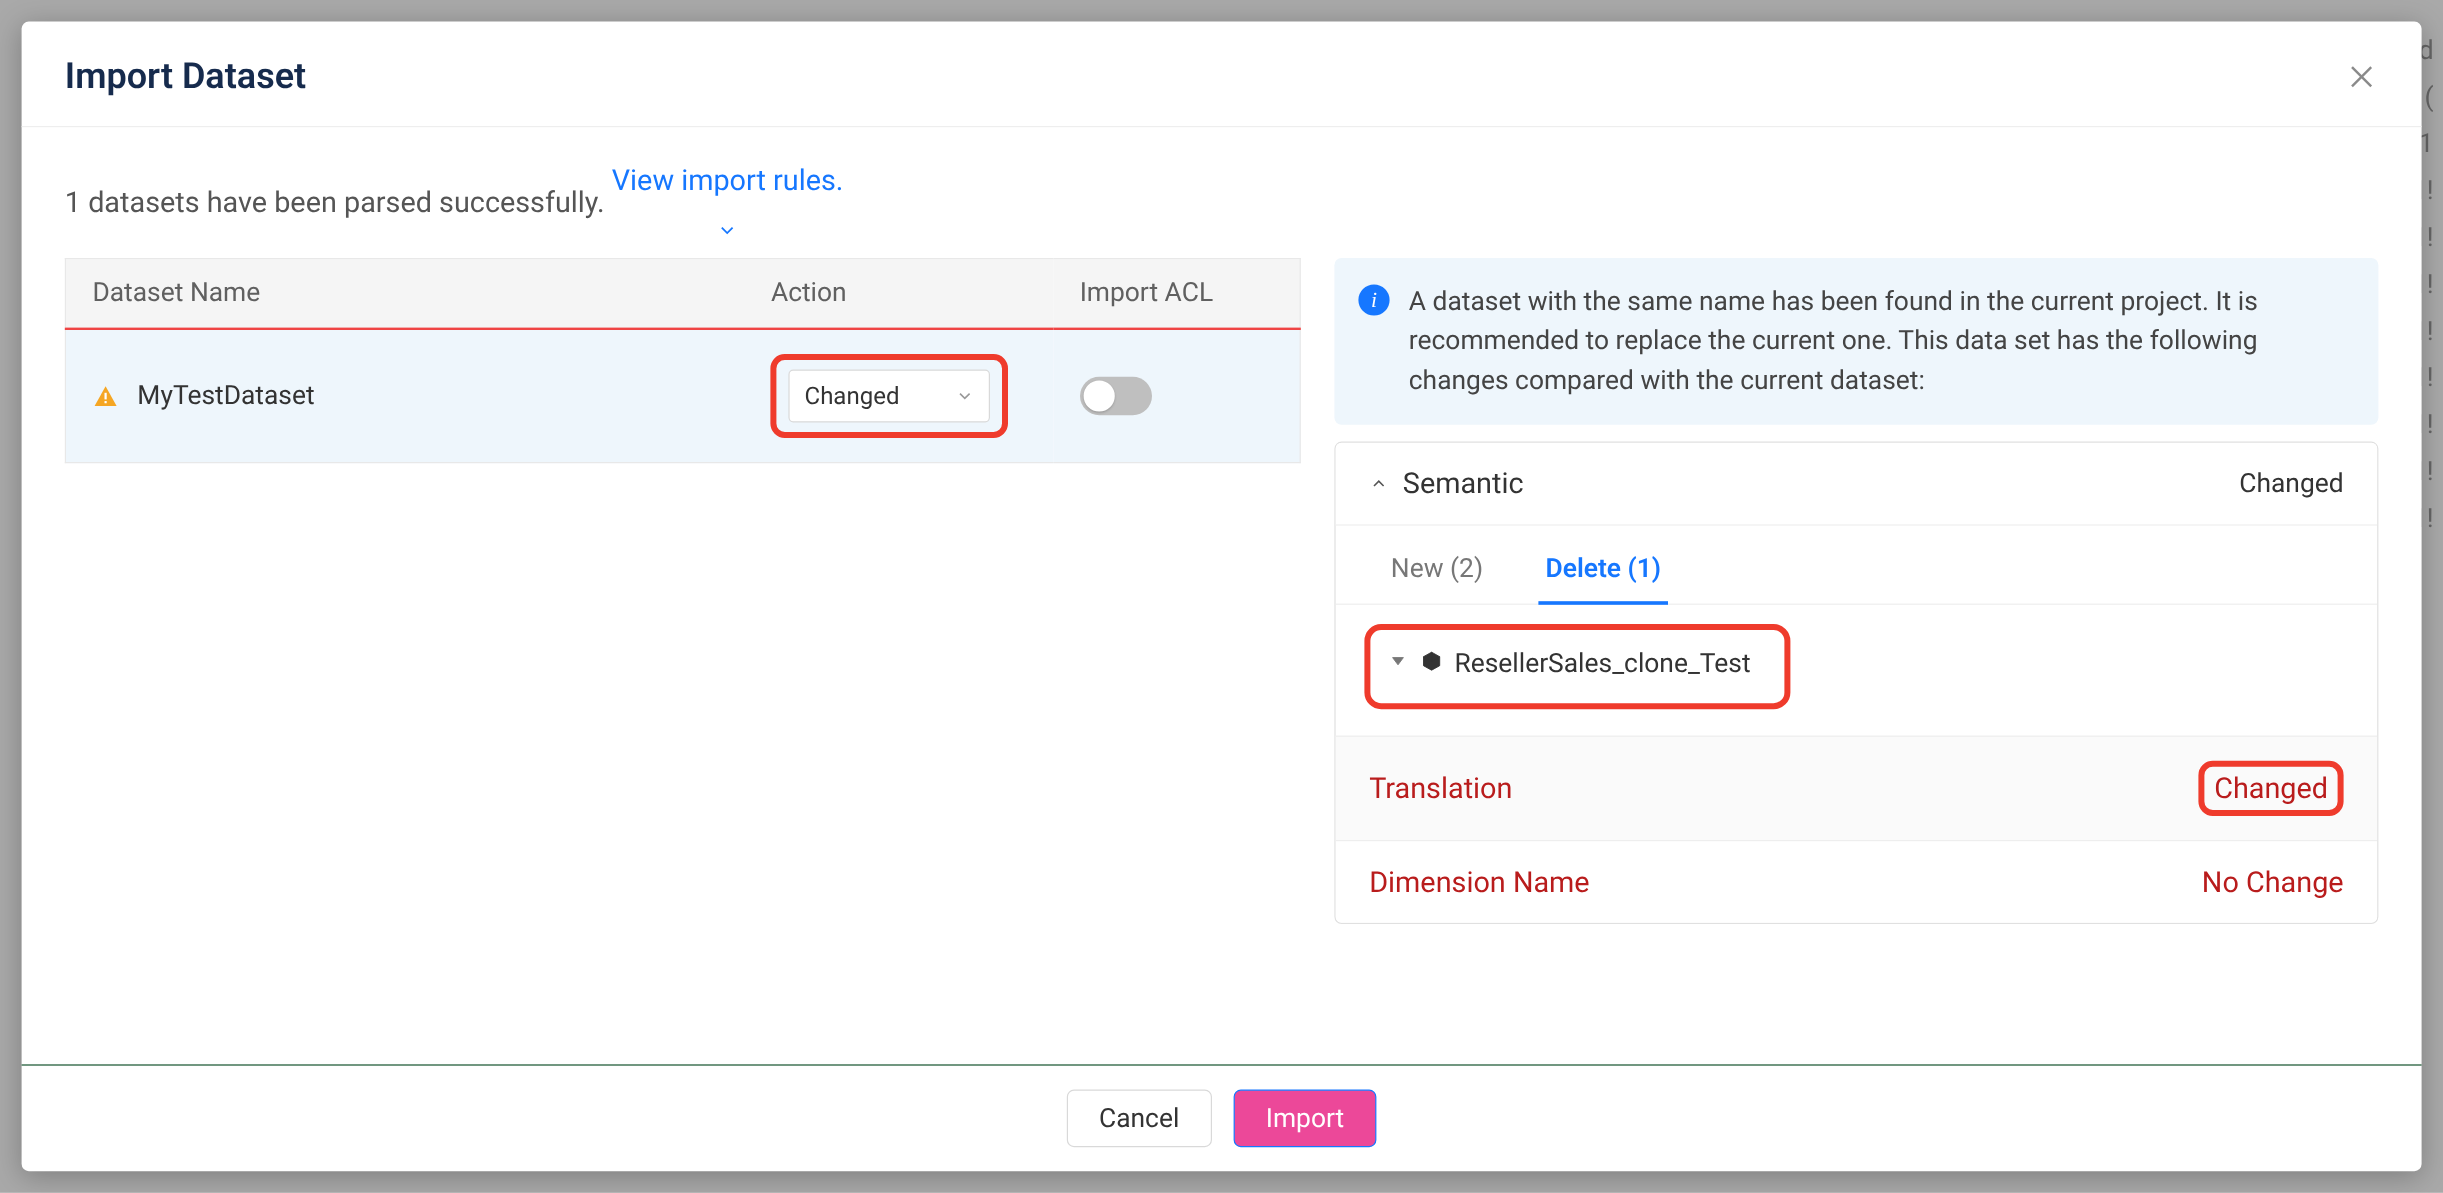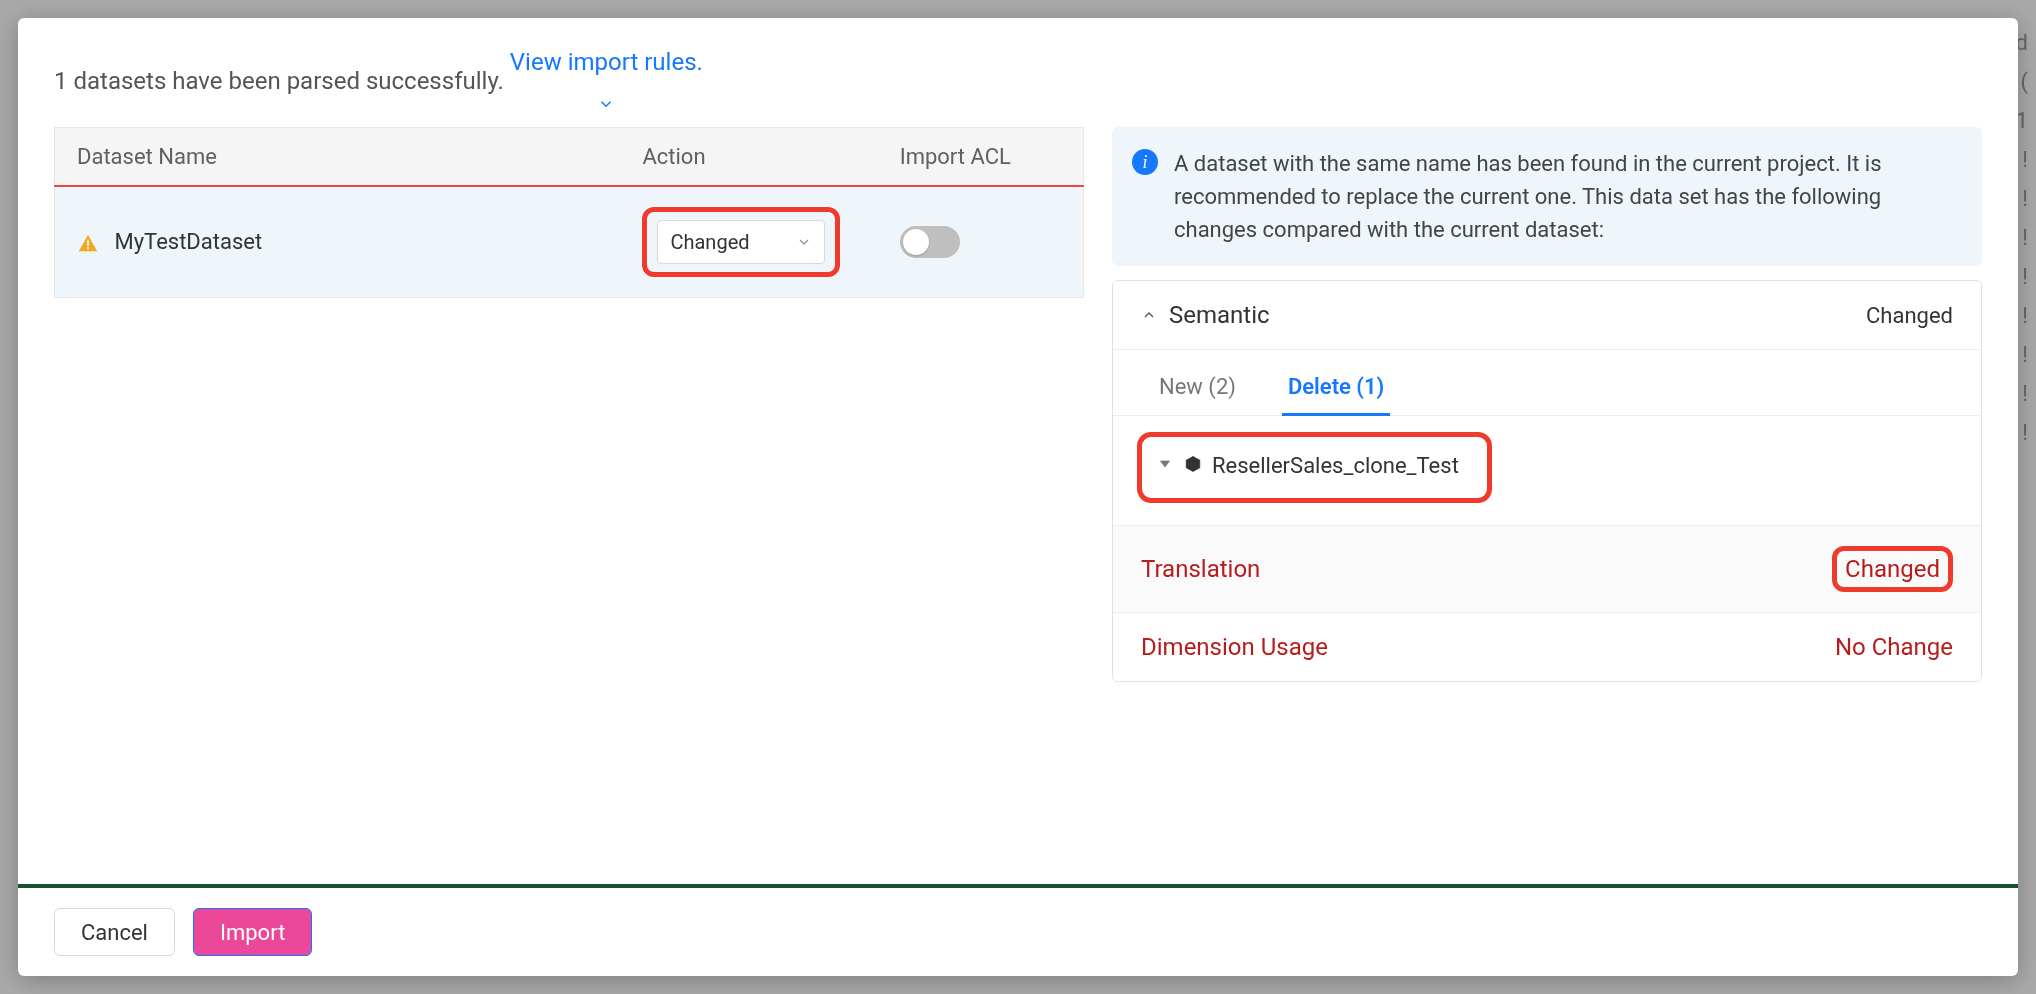--- a/index.html
+++ b/index.html
@@ -148,23 +148,23 @@
 
   .acc-row {
     display:flex; align-items:center; justify-content:space-between;
     padding:20px 28px; font-size:24px; color:#b91c1c; border-top:1px solid #eee;
     background:#fafafa;
   }
   .acc-row:nth-of-type(2){ background:#fafafa;}
   .acc-row:last-child { background:#fff; }
 
   .modal-footer {
-    border-top:4px solid #14532d;
+    border-top:1px solid #14532d;
     padding: 20px 36px;
-    display:flex; justify-content:flex-start; gap:18px;
+    display:flex; justify-content:center; gap:18px;
   }
   .btn {
     height:48px; padding:0 26px; border-radius:6px;
     font-size:22px; cursor:pointer; display:flex; align-items:center; justify-content:center;
     border:1px solid #d9d9d9; background:#fff; color:#333;
   }
   .btn.primary { background:#ec4899; border-color:#1677ff; color:#fff; }
 </style>
 </head>
 <body>
@@ -177,20 +177,29 @@
   <div class="backdrop-row">1!</div>
   <div class="backdrop-row">1!</div>
   <div class="backdrop-row">1!</div>
   <div class="backdrop-row">1!</div>
   <div class="backdrop-row">1!</div>
   <div class="backdrop-row">1!</div>
   <div class="backdrop-row">1!</div>
 </div>
 
 <div class="modal">
+  <div class="modal-header">
+    <div class="modal-title">Import Dataset</div>
+    <div class="close-btn">
+      <svg viewBox="0 0 24 24" fill="none" stroke-width="2">
+          <line x1="4" y1="4" x2="20" y2="20"></line>
+          <line x1="20" y1="4" x2="4" y2="20"></line>
+        </svg>
+    </div>
+  </div>
 
   <div class="modal-body">
     <div class="parse-line">
       <span>1 datasets have been parsed successfully.</span>
       <span class="link">
         <span>View import rules.</span>
         <svg viewBox="0 0 24 24" fill="none" stroke-width="2">
             <polyline points="6 9 12 15 18 9"></polyline>
           </svg>
       </span>
@@ -280,21 +289,21 @@
           </div>
 
           <div class="acc-row">
             <span>Translation</span>
             <span class="red-highlight-tight">
               <span>Changed</span>
             </span>
           </div>
 
           <div class="acc-row">
-            <span>Dimension Usage</span>
+            <span>Dimension Name</span>
             <span>No Change</span>
           </div>
         </div>
       </div>
     </div>
   </div>
 
   <div class="modal-footer">
     <div class="btn">Cancel</div>
     <div class="btn primary">Import</div>

